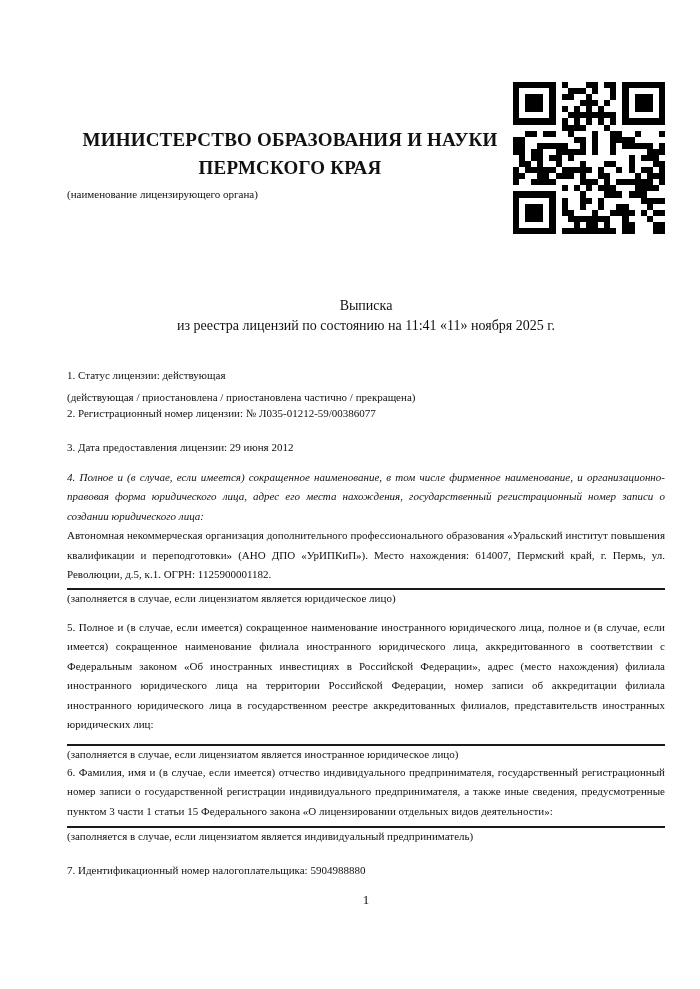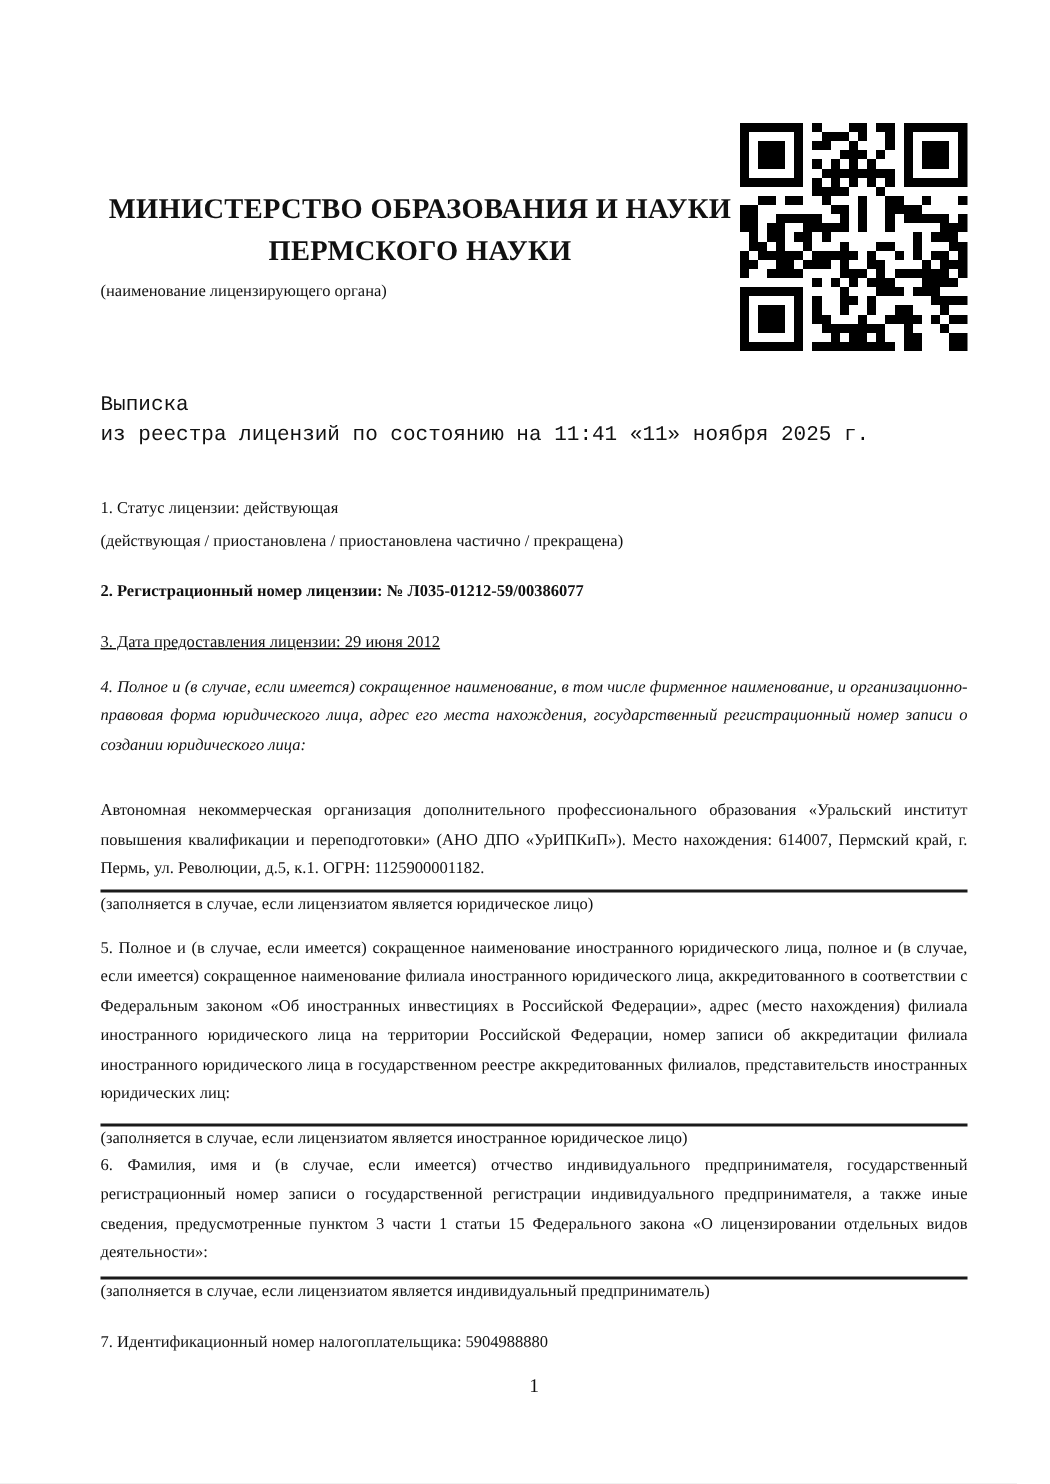--- a/index.html
+++ b/index.html
@@ -4,51 +4,51 @@
 <style>
   html,body{margin:0;padding:0;background:#e8e8e8;}
   .page{
     position:relative;
     width:700px;height:989px;
     margin:0 auto;
     background:#fff;
     color:#111;
     font-family:"Liberation Serif","DejaVu Serif",serif;
     box-sizing:border-box;
-    padding:82px 55px 0 67px;
+    padding:82px 35px 0 67px;
     overflow:hidden;
   }
   .header{display:flex;align-items:flex-start;}
   .header-left{flex:1;text-align:center;padding-top:44px;min-width:0;}
   .ministry{font-size:19px;font-weight:bold;line-height:28px;letter-spacing:.2px;}
   .ministry div{white-space:nowrap;}
   .small-caption{font-size:11px;line-height:13px;text-align:left;color:#111;}
   .header-left .small-caption{margin-top:6px;}
   .qr{width:152px;height:152px;flex:0 0 152px;}
   .qr svg{display:block;width:152px;height:152px;shape-rendering:crispEdges;}
-  .doc-title{margin-top:26px;font-size:14px;line-height:20px;font-family:Liberation Mono, monospace;}
+  .doc-title{margin-top:62px;text-align:center;font-size:14px;line-height:20px;}
   .item{font-size:11px;line-height:19.5px;margin:0;}
-  .just{text-align:justify;margin-top:24px;}
+  .just{text-align:justify;}
   .rule{border:0;border-top:2px solid #1a1a1a;margin:3px 0 0 0;height:0;}
-  .mt30{margin-top:30px;} .mt21{margin-top:18px;} .mt17{margin-top:17px;font-weight:bold;}
-  .mt15{margin-top:15px;text-decoration:underline;} .mt13{margin-top:13px;} .mt10{margin-top:10px;font-style:italic;}
+  .mt30{margin-top:30px;} .mt21{margin-top:18px;} .mt17{}
+  .mt15{margin-top:15px;} .mt13{margin-top:13px;} .mt10{margin-top:10px;font-style:italic;}
   .mt9{margin-top:9px;} .mt5{margin-top:5px;} .mt2{margin-top:2px;}
   .rule.mt9{margin-top:9px;} .rule.mt5{margin-top:5px;}
   .page-number{margin-top:11px;text-align:center;font-size:13px;line-height:16px;}
 </style>
 </head>
 <body>
 
 <div class="page">
 
   <div class="header">
     <div class="header-left">
       <div class="ministry">
         <div>МИНИСТЕРСТВО ОБРАЗОВАНИЯ И НАУКИ</div>
-        <div>ПЕРМСКОГО НАУКИ</div>
+        <div>ПЕРМСКОГО КРАЯ</div>
       </div>
       <div class="small-caption">(наименование лицензирующего органа)</div>
     </div>
     <div class="qr">
       <svg id="qr-svg" viewBox="0 0 25 25" xmlns="http://www.w3.org/2000/svg" aria-hidden="true">
           <rect x="0" y="0" width="1" height="1" fill="#000"></rect>
           <rect x="1" y="0" width="1" height="1" fill="#000"></rect>
           <rect x="2" y="0" width="1" height="1" fill="#000"></rect>
           <rect x="3" y="0" width="1" height="1" fill="#000"></rect>
           <rect x="4" y="0" width="1" height="1" fill="#000"></rect>

